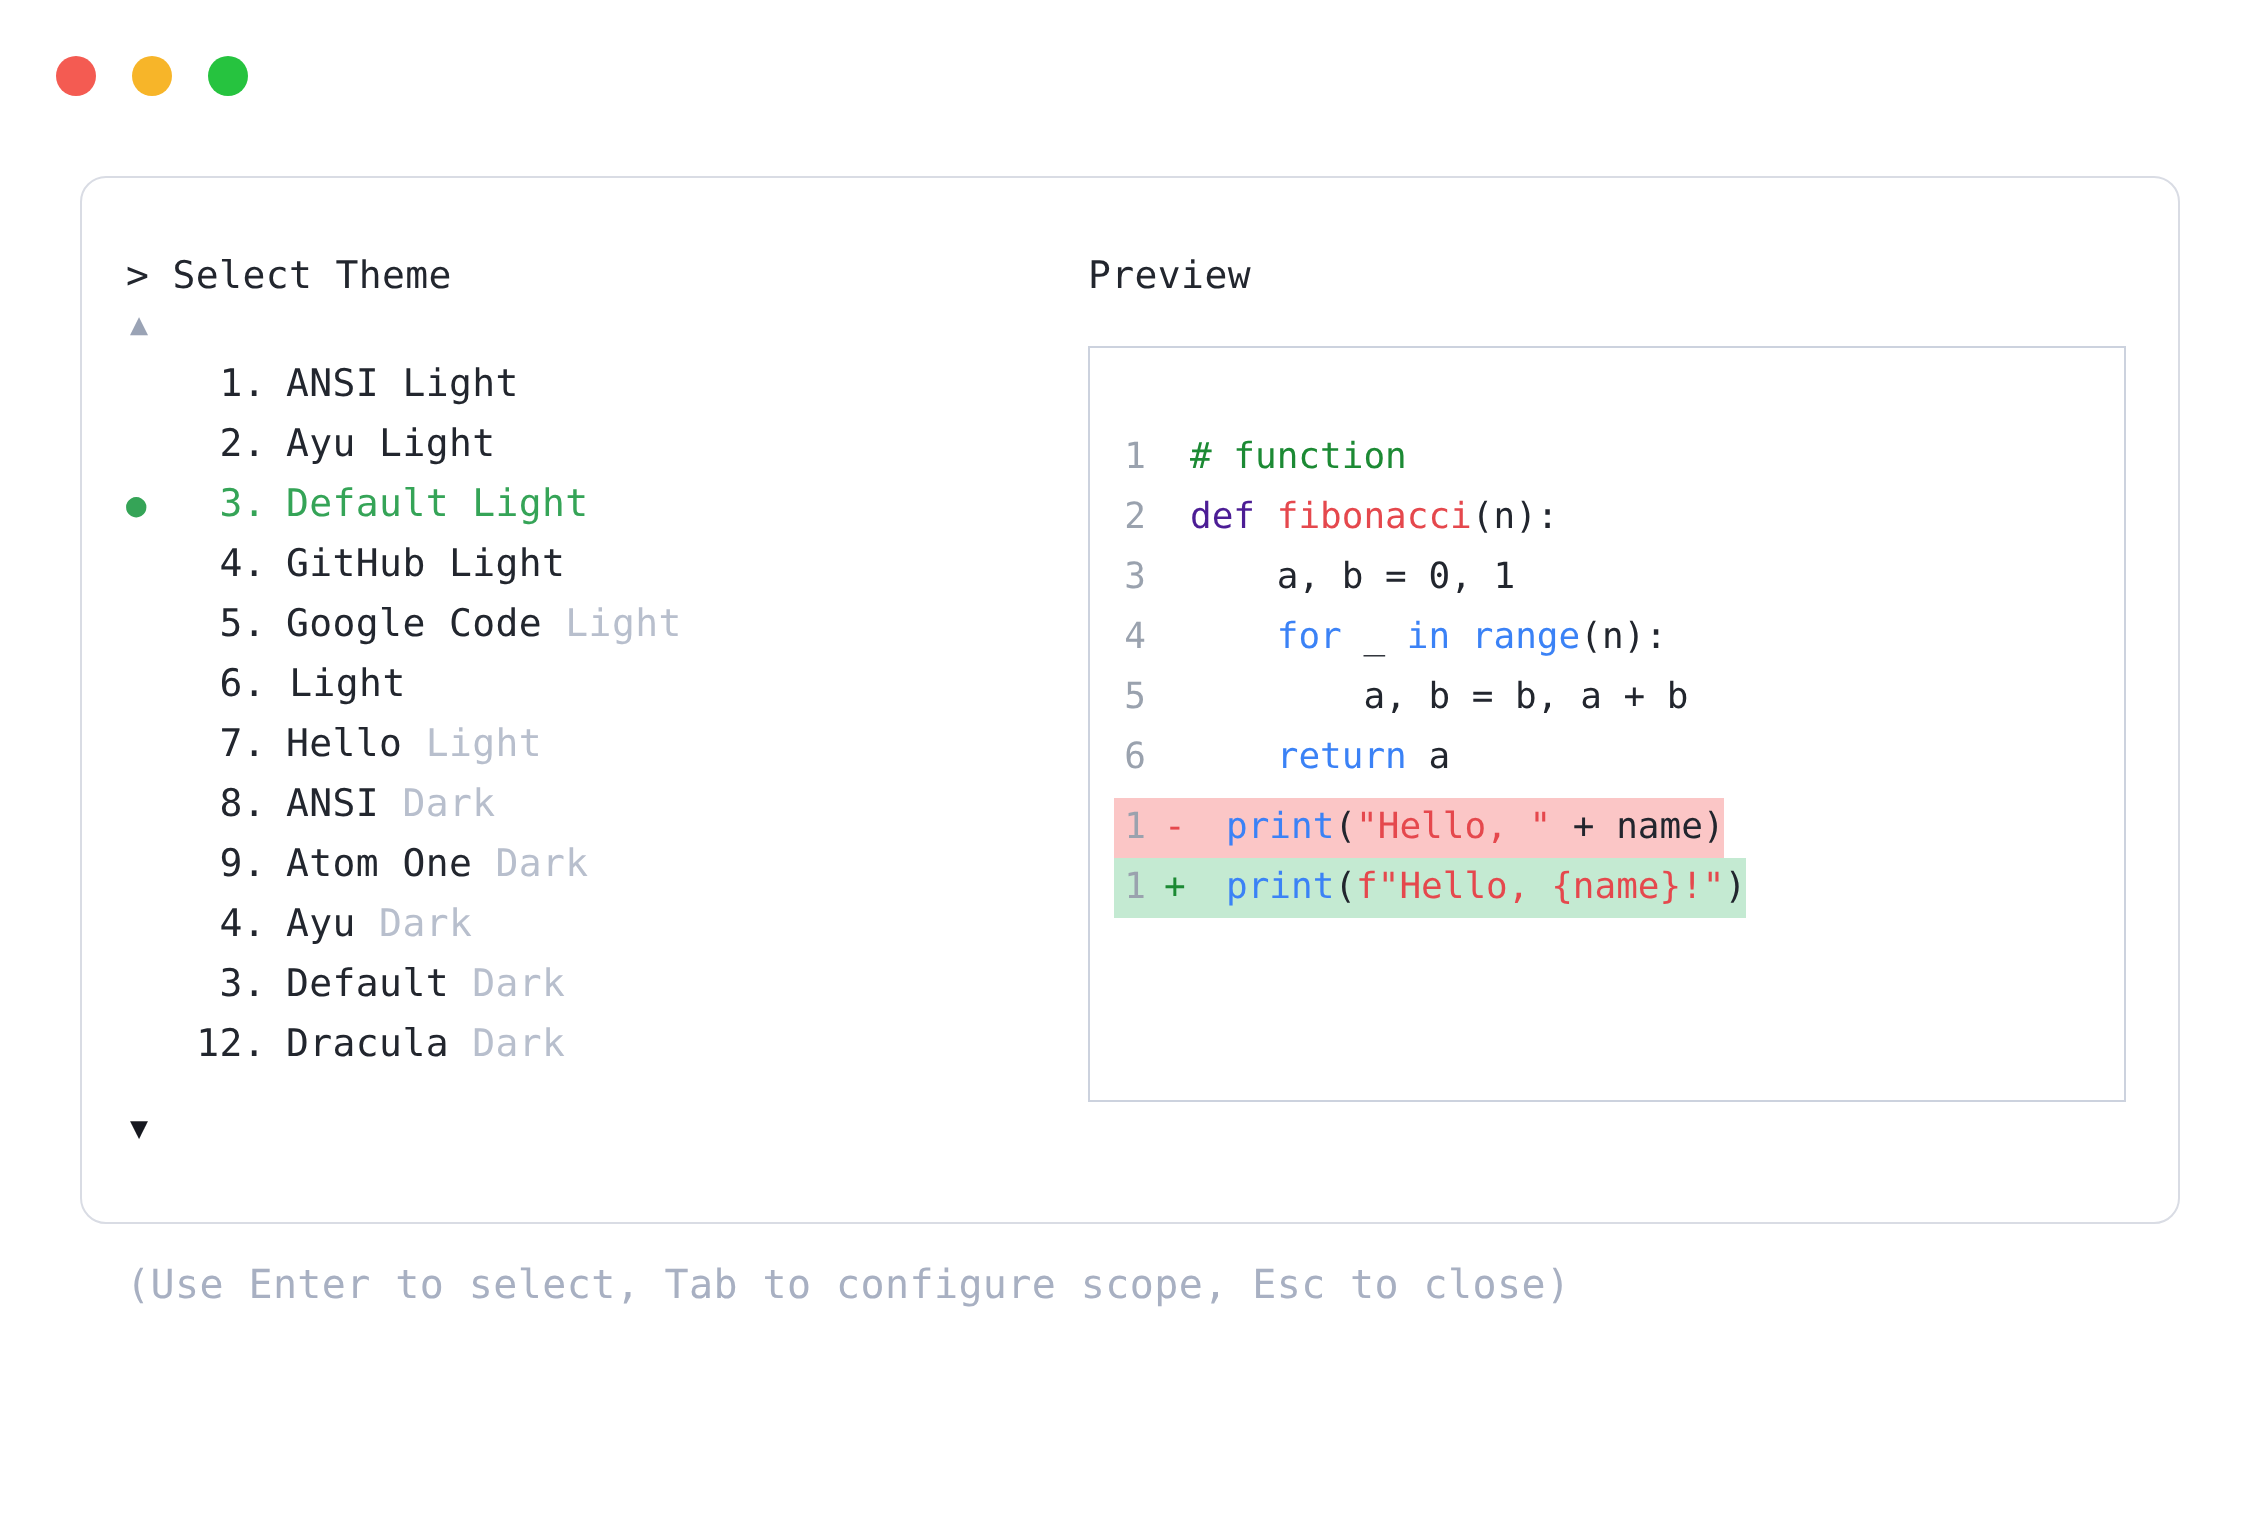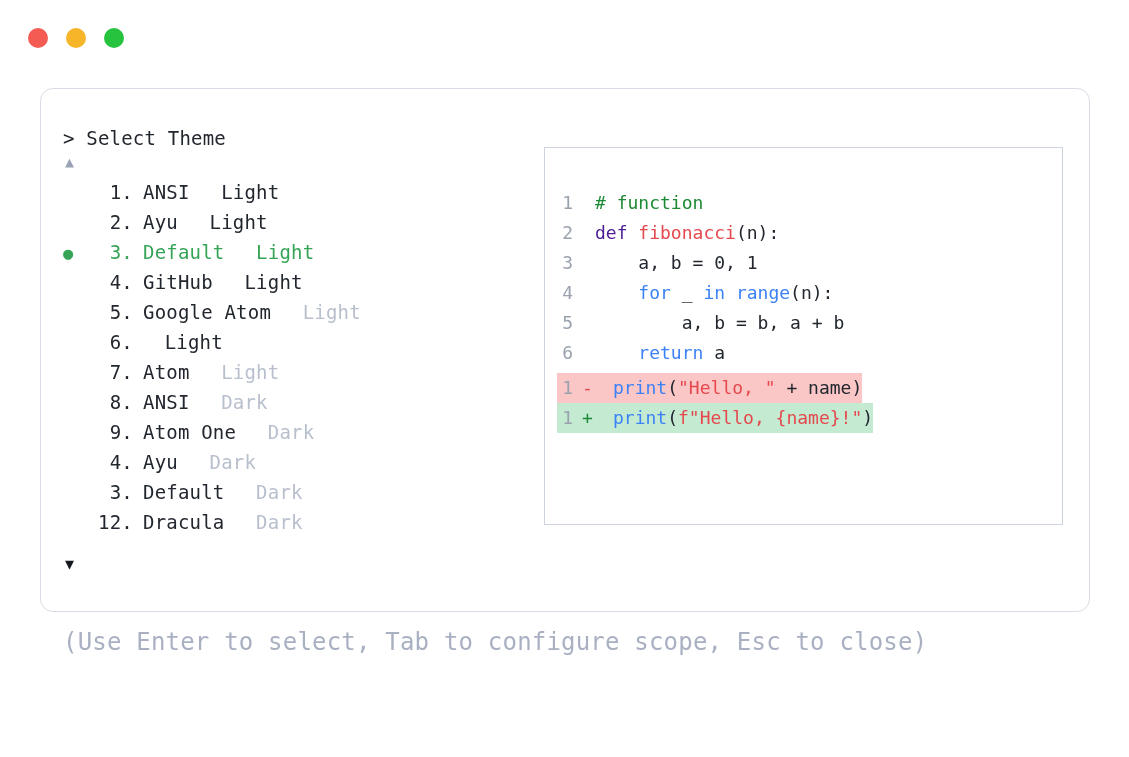--- a/index.html
+++ b/index.html
@@ -106,28 +106,28 @@
     text-align: right;
     color: #22262e;
   }
   .name-cell {
     padding-left: 10px;
     color: #22262e;
   }
   .theme-row.selected .num-cell,
   .theme-row.selected .name-cell,
   .theme-row.selected .suffix { color: #35a457; }
-  .suffix { color: #22262e; margin-left: 20px; }
+  .suffix { color: #22262e; }
   .suffix.dim { color: #b8bfcd; }
 
   .hint {
     position: absolute;
     left: 22px;
     top: 540px;
-    font-size: 24px;
+    font-size: 20px;
     line-height: 26px;
     color: #a8b0c2;
     white-space: pre;
     letter-spacing: 0.2px;
   }
 
   
   .right-col {
     position: absolute;
     left: 503px;
@@ -206,35 +206,36 @@
   <div class="card-inner">
 
     <div class="left-col">
       <div class="prompt">&gt; Select Theme</div>
       <div class="scroll-arrow up">▲</div>
       <ul class="theme-list" id="theme-list">
           <li class="theme-row"><span class="bullet-cell"></span><span class="num-cell">1.</span><span class="name-cell">ANSI</span><span class="suffix"> Light</span></li>
           <li class="theme-row"><span class="bullet-cell"></span><span class="num-cell">2.</span><span class="name-cell">Ayu</span><span class="suffix"> Light</span></li>
           <li class="theme-row selected"><span class="bullet-cell">●</span><span class="num-cell">3.</span><span class="name-cell">Default</span><span class="suffix"> Light</span></li>
           <li class="theme-row"><span class="bullet-cell"></span><span class="num-cell">4.</span><span class="name-cell">GitHub</span><span class="suffix"> Light</span></li>
-          <li class="theme-row"><span class="bullet-cell"></span><span class="num-cell">5.</span><span class="name-cell">Google Atom</span><span class="suffix dim"> Light</span></li>
+          <li class="theme-row"><span class="bullet-cell"></span><span class="num-cell">5.</span><span class="name-cell">Google Code</span><span class="suffix dim"> Light</span></li>
           <li class="theme-row"><span class="bullet-cell"></span><span class="num-cell">6.</span><span class="suffix"> Light</span></li>
-          <li class="theme-row"><span class="bullet-cell"></span><span class="num-cell">7.</span><span class="name-cell">Atom</span><span class="suffix dim"> Light</span></li>
+          <li class="theme-row"><span class="bullet-cell"></span><span class="num-cell">7.</span><span class="name-cell">Hello</span><span class="suffix dim"> Light</span></li>
           <li class="theme-row"><span class="bullet-cell"></span><span class="num-cell">8.</span><span class="name-cell">ANSI</span><span class="suffix dim"> Dark</span></li>
           <li class="theme-row"><span class="bullet-cell"></span><span class="num-cell">9.</span><span class="name-cell">Atom One</span><span class="suffix dim"> Dark</span></li>
           <li class="theme-row"><span class="bullet-cell"></span><span class="num-cell">4.</span><span class="name-cell">Ayu</span><span class="suffix dim"> Dark</span></li>
           <li class="theme-row"><span class="bullet-cell"></span><span class="num-cell">3.</span><span class="name-cell">Default</span><span class="suffix dim"> Dark</span></li>
           <li class="theme-row"><span class="bullet-cell"></span><span class="num-cell">12.</span><span class="name-cell">Dracula</span><span class="suffix dim"> Dark</span></li>
         </ul>
       <div class="scroll-arrow down">▼</div>
     </div>
 
     <div class="hint">(Use Enter to select, Tab to configure scope, Esc to close)</div>
 
     <div class="right-col">
+      <div class="preview-title">Preview</div>
       <div class="preview-box">
         <div class="code" id="code-block"><div class="code-line"><span class="ln">1</span><span class="code-text"><span class="tok-comment"># function</span></span></div><div class="code-line"><span class="ln">2</span><span class="code-text"><span class="tok-def">def </span><span class="tok-fn">fibonacci</span><span class="tok-plain">(n):</span></span></div><div class="code-line"><span class="ln">3</span><span class="code-text"><span class="tok-plain">    a, b = </span><span class="tok-num">0</span><span class="tok-plain">, </span><span class="tok-num">1</span></span></div><div class="code-line"><span class="ln">4</span><span class="code-text"><span class="tok-plain">    </span><span class="tok-kw">for</span><span class="tok-plain"> _ </span><span class="tok-kw">in</span><span class="tok-plain"> </span><span class="tok-kw">range</span><span class="tok-plain">(n):</span></span></div><div class="code-line"><span class="ln">5</span><span class="code-text"><span class="tok-plain">        a, b = b, a + b</span></span></div><div class="code-line"><span class="ln">6</span><span class="code-text"><span class="tok-plain">    </span><span class="tok-kw">return</span><span class="tok-plain"> a</span></span></div></div>
         <div class="diff-block" id="diff-block"><div class="diff-line remove"><span class="ln">1</span><span class="sign minus">-</span><span class="code-text"><span class="tok-kw">print</span><span class="tok-plain">(</span><span class="tok-str">"Hello, "</span><span class="tok-plain"> + name)</span></span></div><div class="diff-line add"><span class="ln">1</span><span class="sign plus">+</span><span class="code-text"><span class="tok-kw">print</span><span class="tok-plain">(</span><span class="tok-str">f"Hello, {name}!"</span><span class="tok-plain">)</span></span></div></div>
       </div>
     </div>
 
   </div>
 </div>
 
 </body></html>

